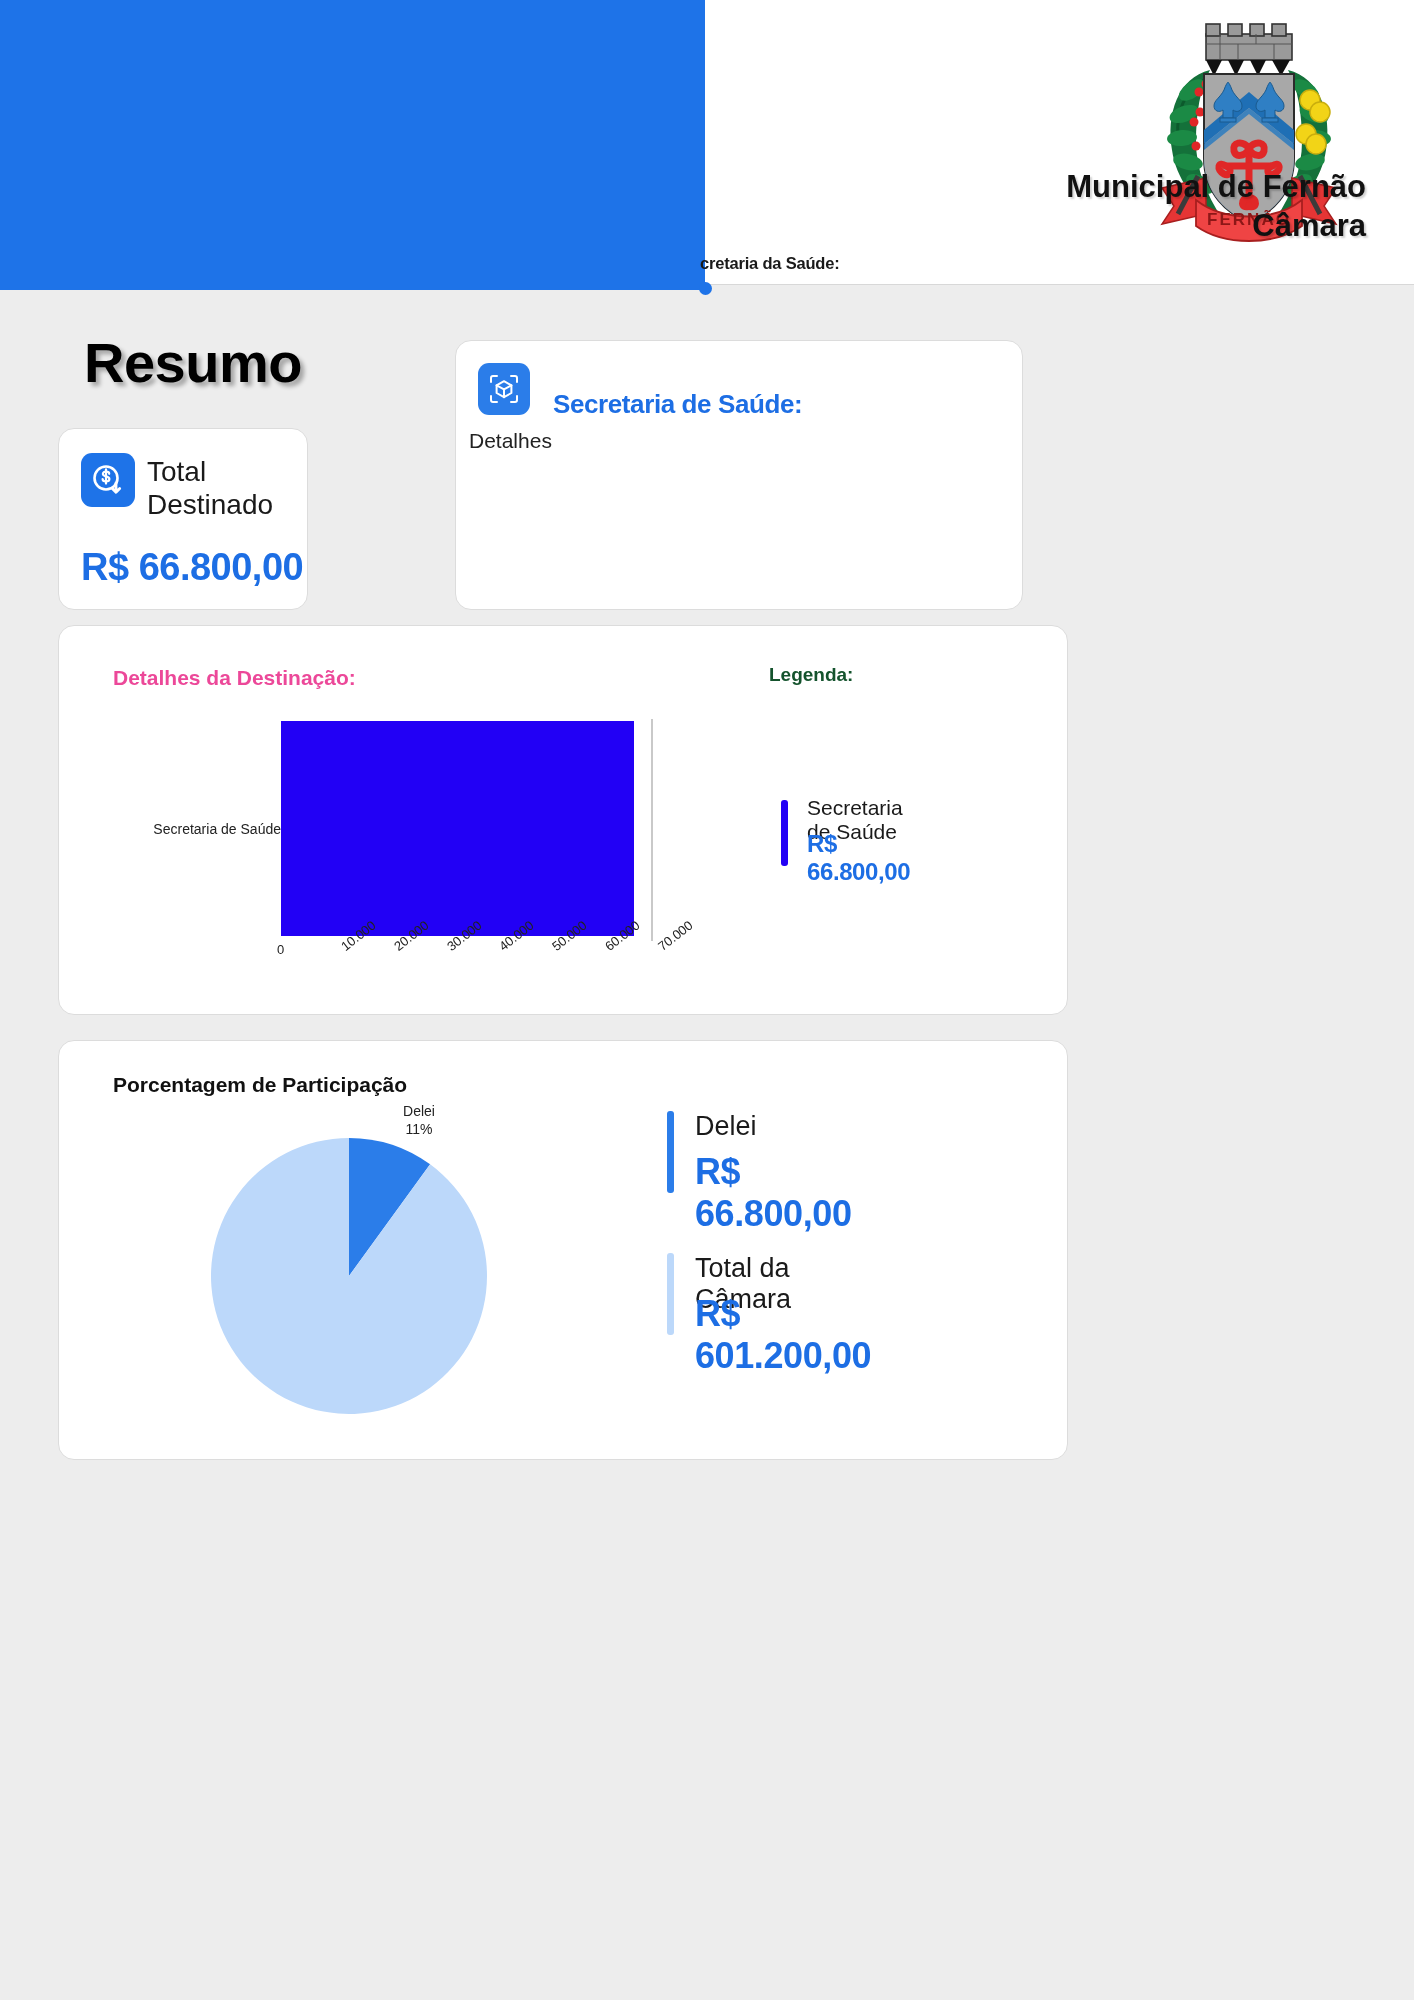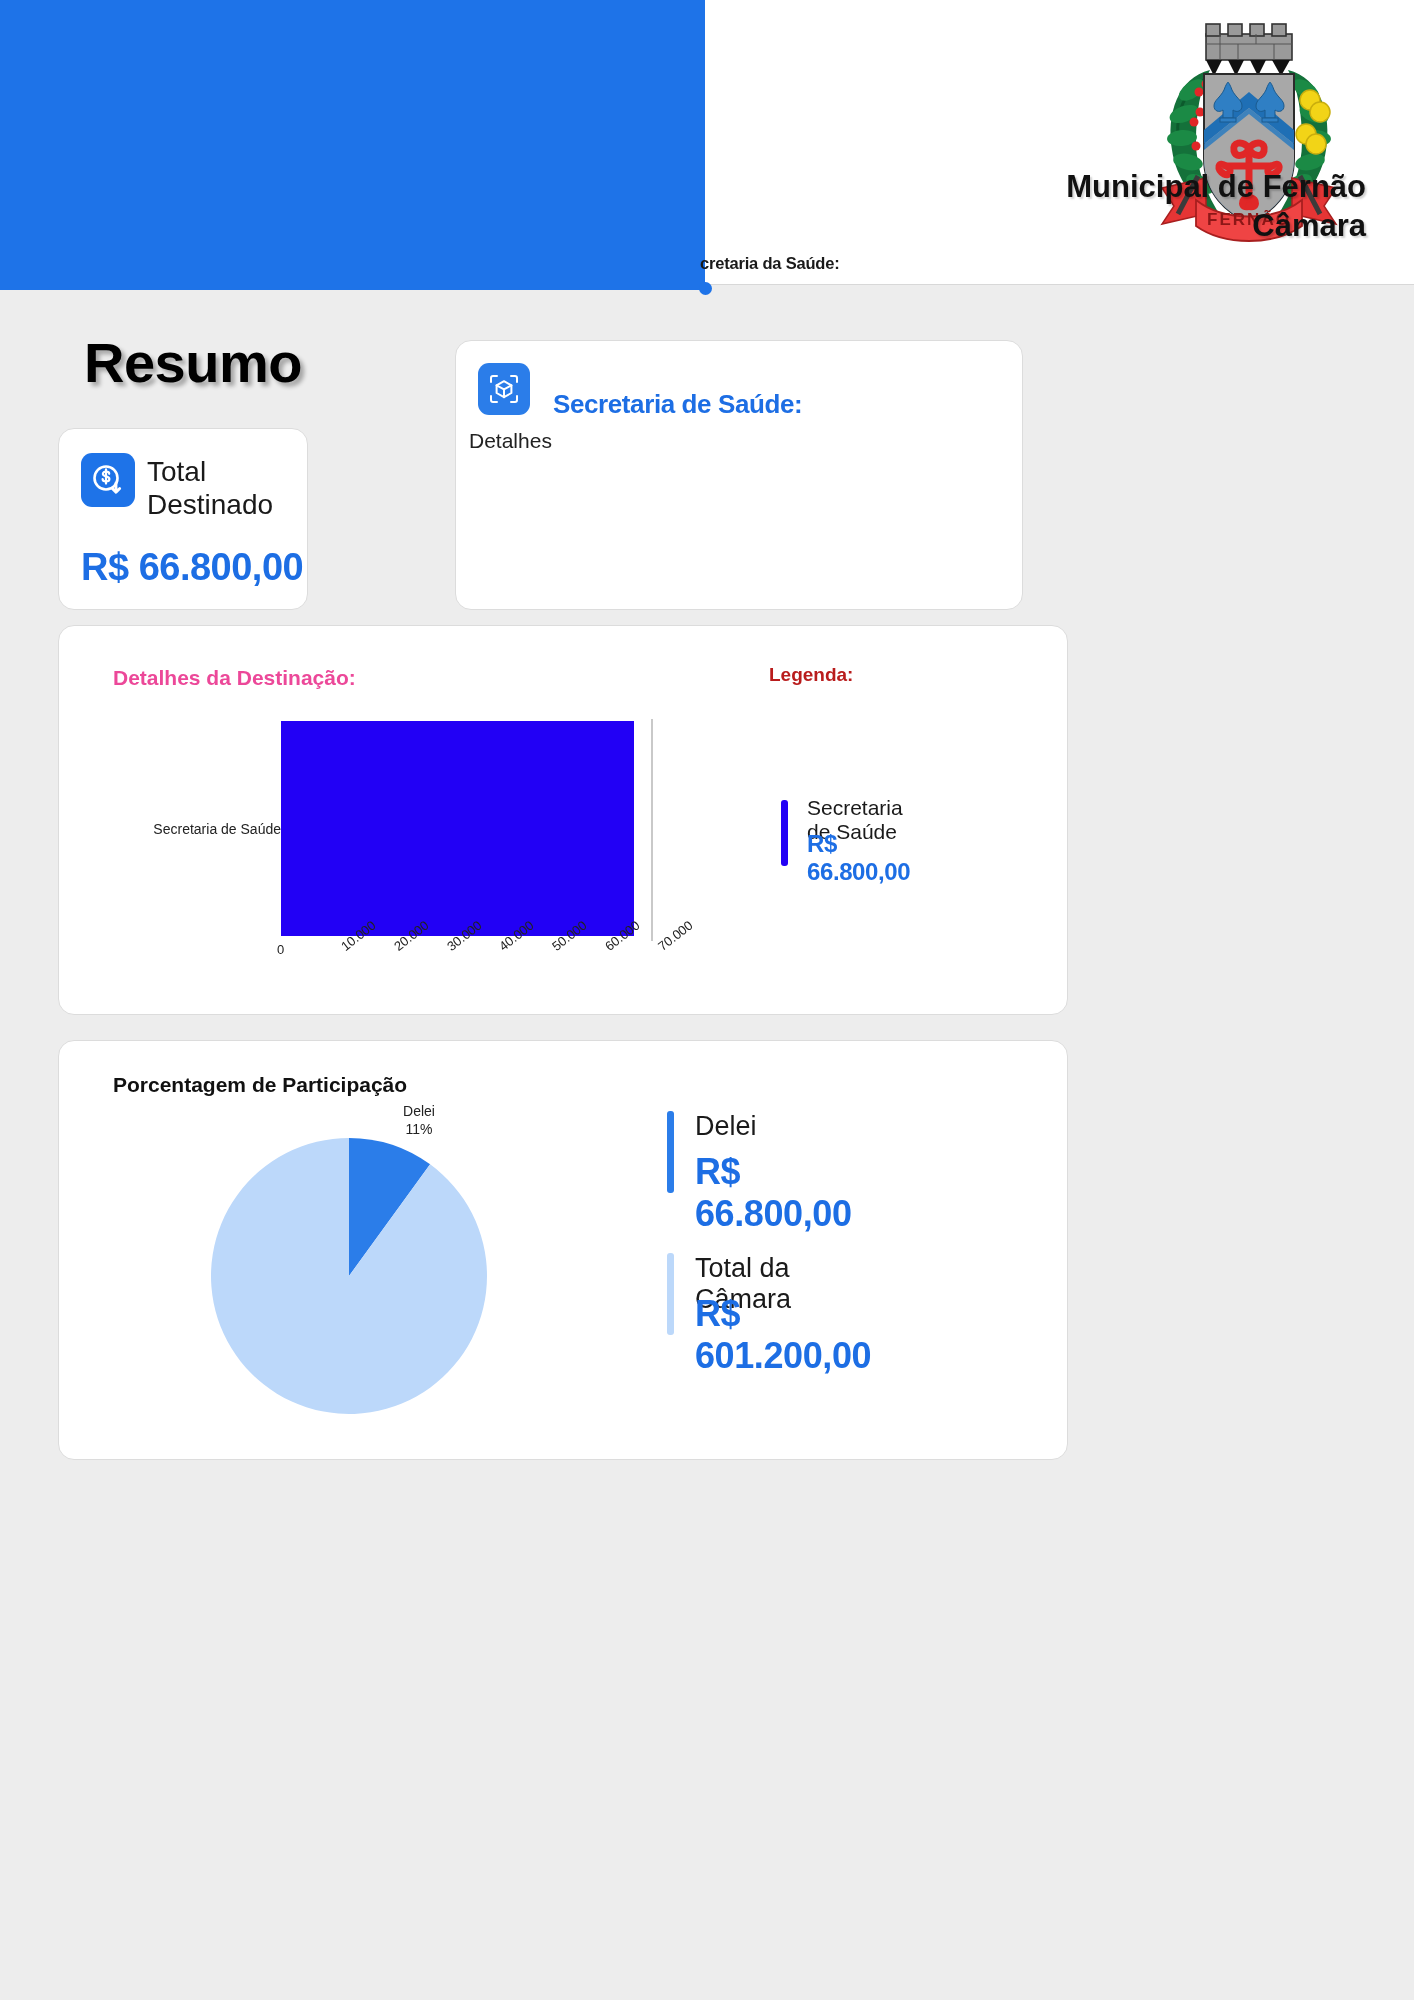--- a/index.html
+++ b/index.html
@@ -134,21 +134,21 @@
   }
 
   
   .bar-panel { left: 58px; top: 625px; width: 1010px; height: 390px; }
   .bar-panel-title {
     position: absolute; left: 54px; top: 40px;
     font-size: 21px; font-weight: bold; color: #ec4899;
   }
   .legend-title {
     position: absolute; left: 710px; top: 38px;
-    font-size: 19px; font-weight: bold; color: #b91c1c;
+    font-size: 19px; font-weight: bold; color: #14532d;
   }
   .bar-cat-label {
     position: absolute; left: 62px; top: 195px;
     width: 160px; text-align: right;
     font-size: 14px; color: #222;
   }
   .bar-plot {
     position: absolute; left: 222px; top: 95px;
     width: 370px; height: 215px;
   }

